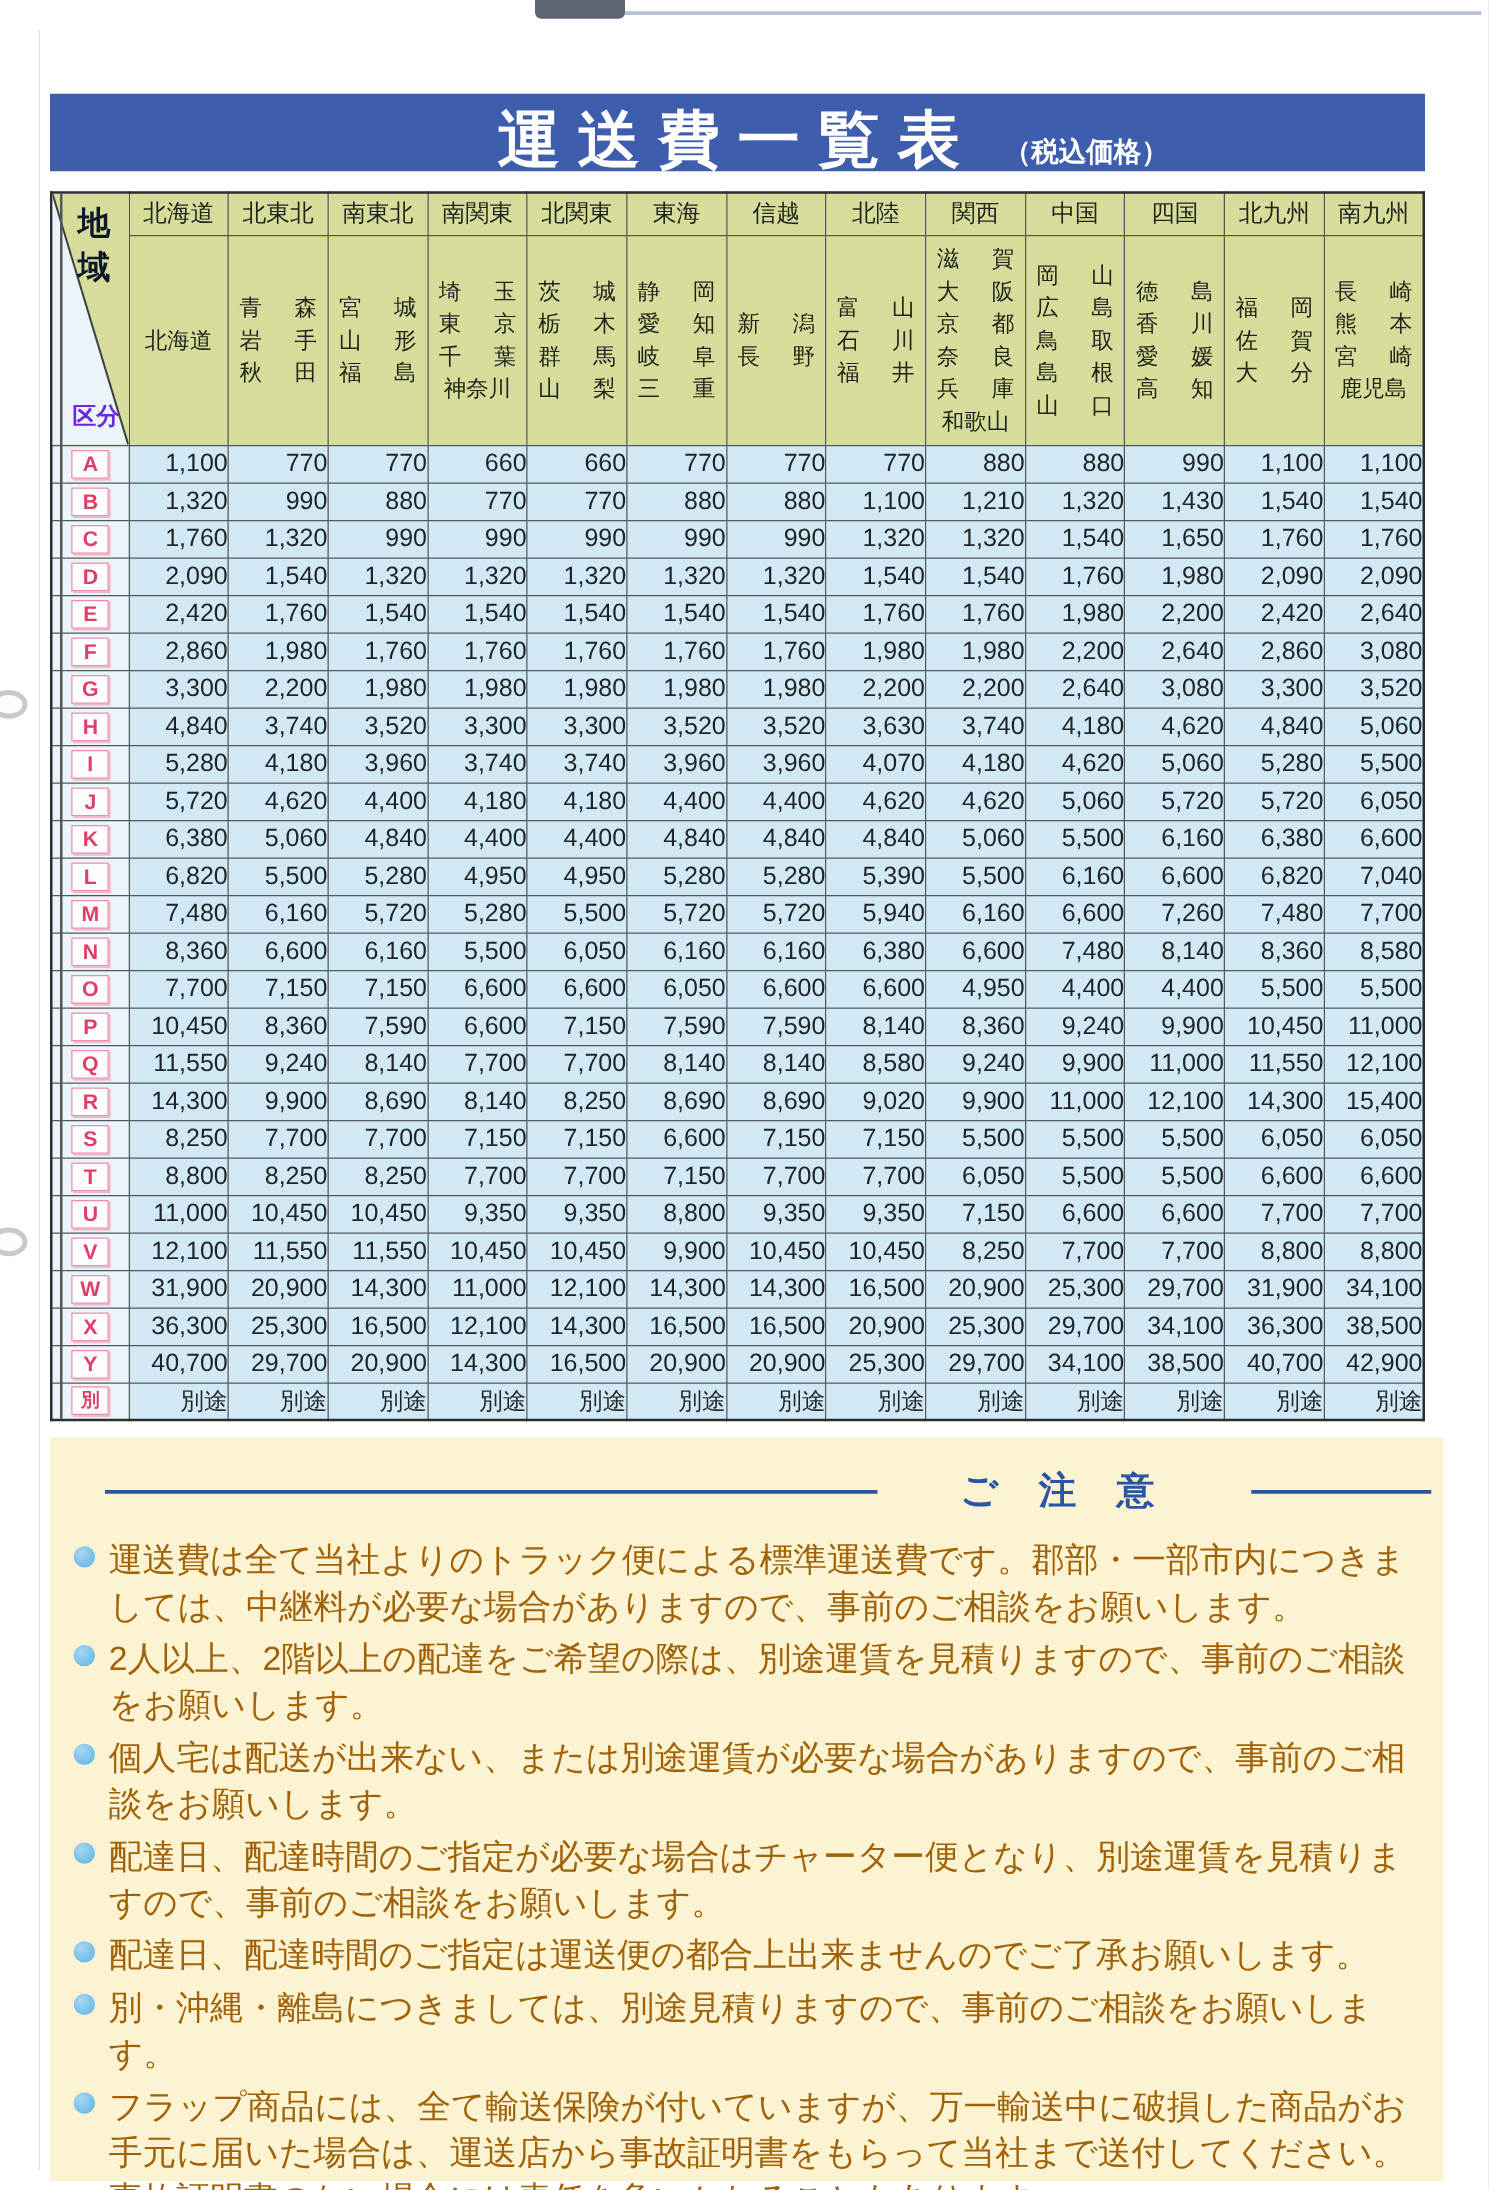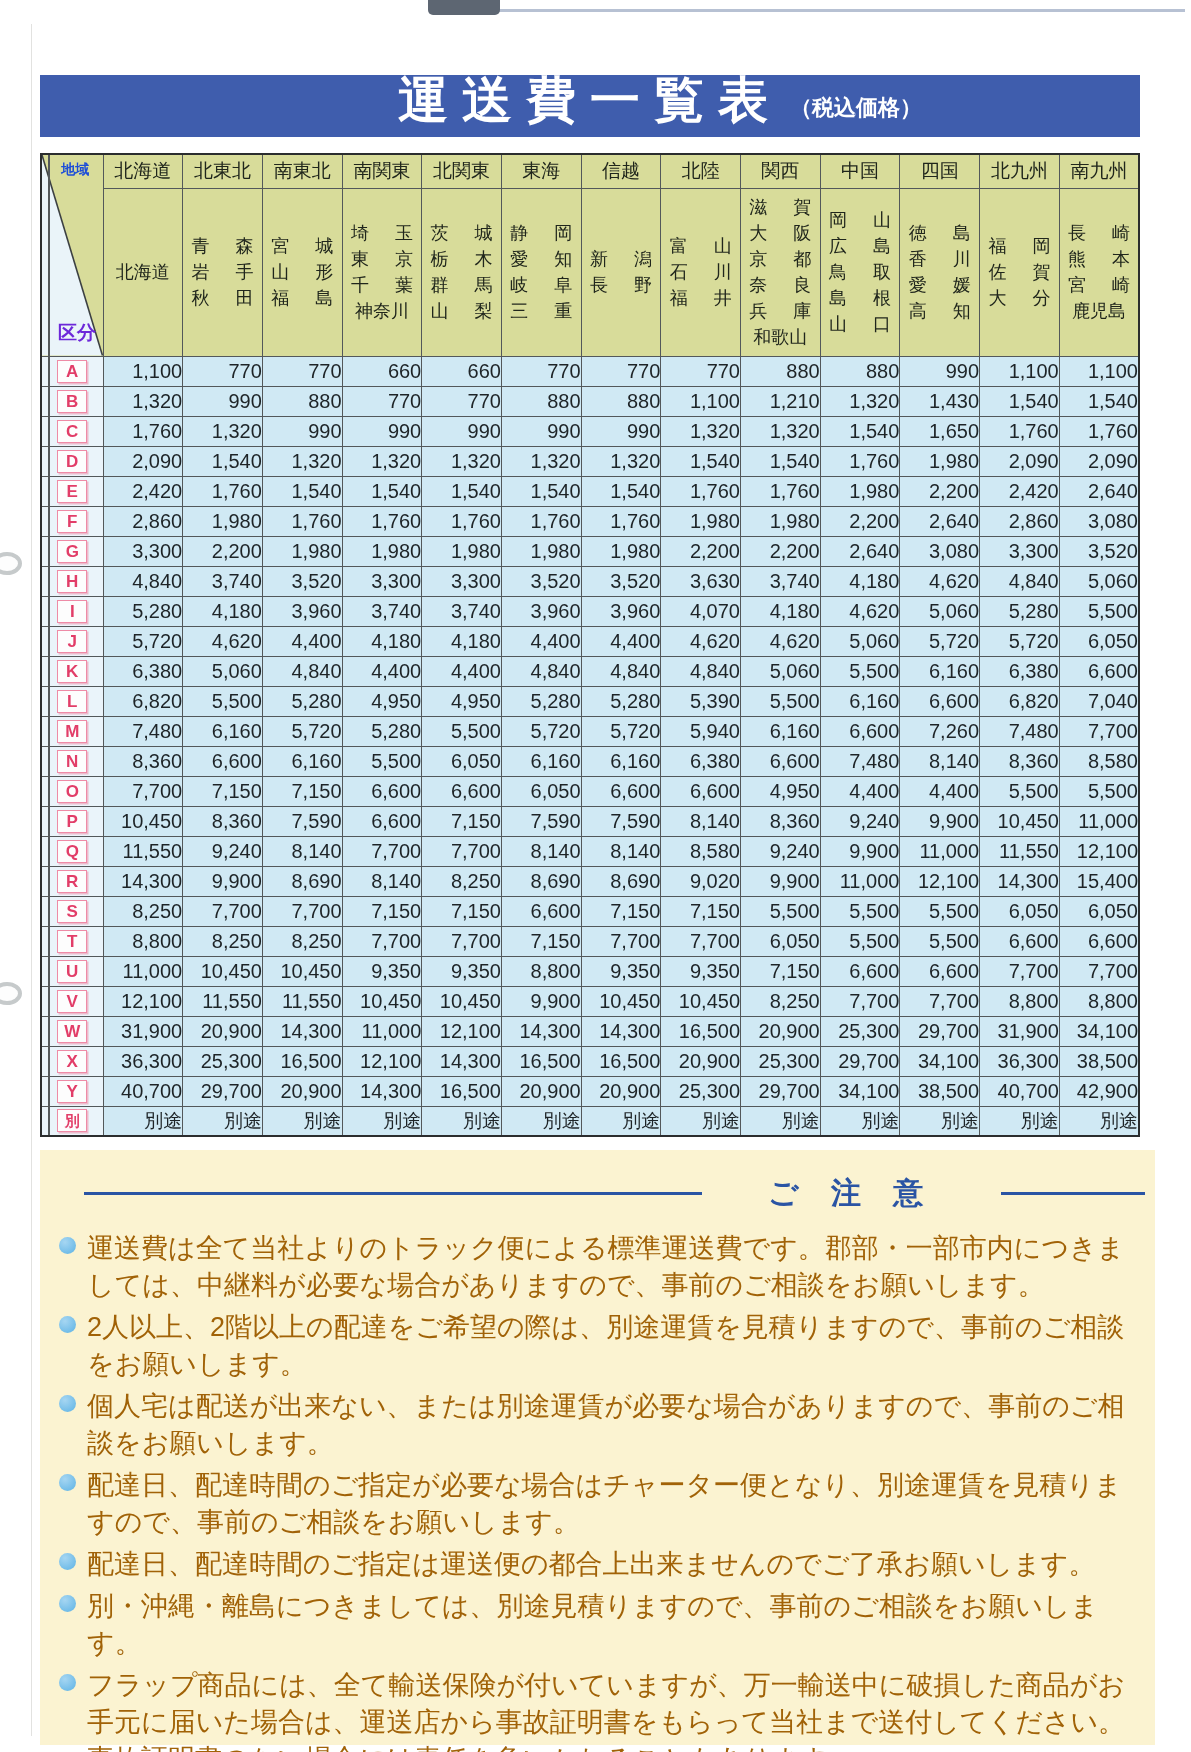--- a/index.html
+++ b/index.html
@@ -21,40 +21,40 @@
   .page{position:relative;width:1191px;height:1752px;background:#ffffff;overflow:hidden;margin:0 auto;}
 
   
   .page-edge{position:absolute;left:31px;top:24px;width:1px;height:1712px;background:#e2e2e0;}
   .top-streak{position:absolute;left:430px;top:9px;width:755px;height:3px;background:#b7c1d3;}
   .top-blob{position:absolute;left:428px;top:0;width:72px;height:15px;background:#5d6672;border-radius:0 0 5px 5px;}
   .hole{position:absolute;left:-8px;width:30px;height:23px;border-radius:50%;background:#fdfdfd;border:4px solid #c6cacb;}
   .hole.h1{top:552px;} .hole.h2{top:982px;}
 
   
-  .banner{position:absolute;left:40px;top:75px;width:1100px;height:62px;background:var(--banner-blue);display:flex;align-items:flex-start;}
+  .banner{position:absolute;left:40px;top:75px;width:1100px;height:62px;background:var(--banner-blue);display:flex;align-items:flex-end;}
   .banner-title{color:#fff;font-weight:bold;font-size:50px;letter-spacing:14px;margin-left:358px;line-height:1;white-space:nowrap;}
-  .banner-suffix{color:#fff;font-weight:bold;font-size:22px;margin-left:8px;margin-top:18px;white-space:nowrap;}
+  .banner-suffix{color:#fff;font-weight:bold;font-size:22px;margin-left:21px;margin-top:18px;white-space:nowrap;}
 
   
   .table-wrap{position:absolute;left:40px;top:153px;width:1100px;}
   .table-wrap::before{content:'';position:absolute;top:2px;bottom:2px;left:8px;width:1.5px;background:var(--grid);z-index:5;}
   table.freight{border-collapse:collapse;width:1100px;table-layout:fixed;border:2.5px solid var(--frame);}
   table.freight th,table.freight td{border:1.4px solid var(--grid);padding:0;}
   tr.region-row{height:34px;}
   tr.pref-row{height:168px;}
   tbody tr{height:30px;}
   .region-name{background:var(--header-green);font-weight:normal;font-size:19px;color:#20261c;text-align:center;}
   .pref-cell{background:var(--header-green);vertical-align:middle;}
   .pref-block{display:flex;flex-direction:column;justify-content:center;align-items:center;gap:3px;}
   .pref-line{font-size:18px;line-height:23px;color:#20261c;white-space:nowrap;text-align:center;}
   .pref-line.spread{width:62px;letter-spacing:26px;text-align:left;overflow:visible;}
   .corner{background:var(--header-green);position:relative;}
   .corner svg{position:absolute;inset:0;width:100%;height:100%;}
-  .corner-top{position:absolute;top:6px;left:8px;right:2px;text-align:center;font-size:14px;color:#1d4ed8;}
+  .corner-top{position:absolute;top:6px;left:8px;right:2px;text-align:center;font-size:26px;color:#0f172a;}
   .corner-bottom{position:absolute;bottom:10px;left:16px;font-size:19px;color:#6d28d9;}
   .label-td{background:var(--label-col-bg);}
   .label-box{width:30px;height:23px;margin:0 auto;background:#fdfdfd;border:1.5px solid var(--label-border);box-shadow:1.5px 1.5px 0 rgba(238,139,166,.55);color:var(--label-red);font-weight:bold;font-size:17px;display:flex;align-items:center;justify-content:center;line-height:1;}
   .label-box.kanji{font-size:15px;}
   .num-td{background:var(--cell-blue);text-align:right;padding-right:9px;font-size:20px;color:var(--ink);}
   .betsu-td{background:var(--cell-blue);text-align:right;font-size:19px;color:var(--ink);}
 
   
   .notice{position:absolute;left:40px;top:1150px;width:1115px;height:595px;background:var(--notice-bg);}
   .notice-heading{display:flex;align-items:center;padding:28px 8px 0 44px;gap:46px;}

